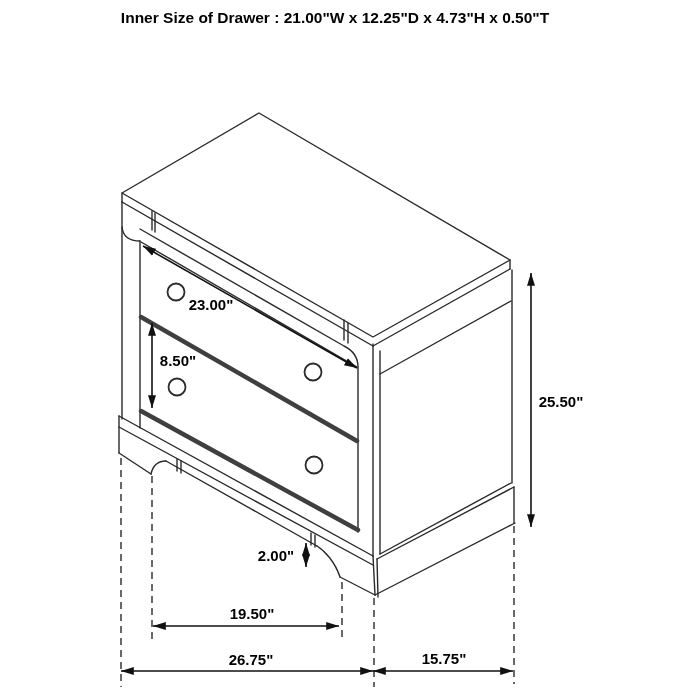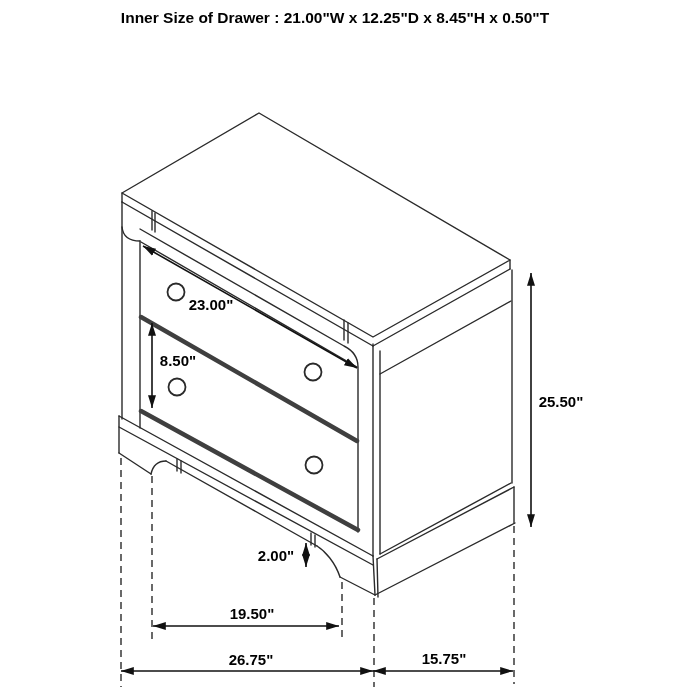--- a/index.html
+++ b/index.html
@@ -22,21 +22,21 @@
   .lbl-1950{left:252px;top:613px;}
   .lbl-2675{left:251px;top:659px;}
   .lbl-1575{left:444px;top:658px;}
   svg{position:absolute;left:0;top:0;}
 </style>
 </head>
 <body>
 
 <div class="canvas">
 
-  <span class="page-title">Inner Size of Drawer : 21.00"W x 12.25"D x 8.45"H x 0.50"T</span>
+  <span class="page-title">Inner Size of Drawer : 21.00"W x 12.25"D x 4.73"H x 0.50"T</span>
 
   <svg width="700" height="700" viewBox="0 0 700 700">
     <defs>
       <marker id="arr" markerWidth="14" markerHeight="10" refX="12.8" refY="4.5" orient="auto-start-reverse" markerUnits="userSpaceOnUse">
         <path d="M0,0.5 L12.8,4.5 L0,8.5 Z" fill="#111"></path>
       </marker>
     </defs>
 
     <g fill="none" stroke="#2a2a2a" stroke-width="1.4" stroke-linecap="round" stroke-linejoin="round">
 

